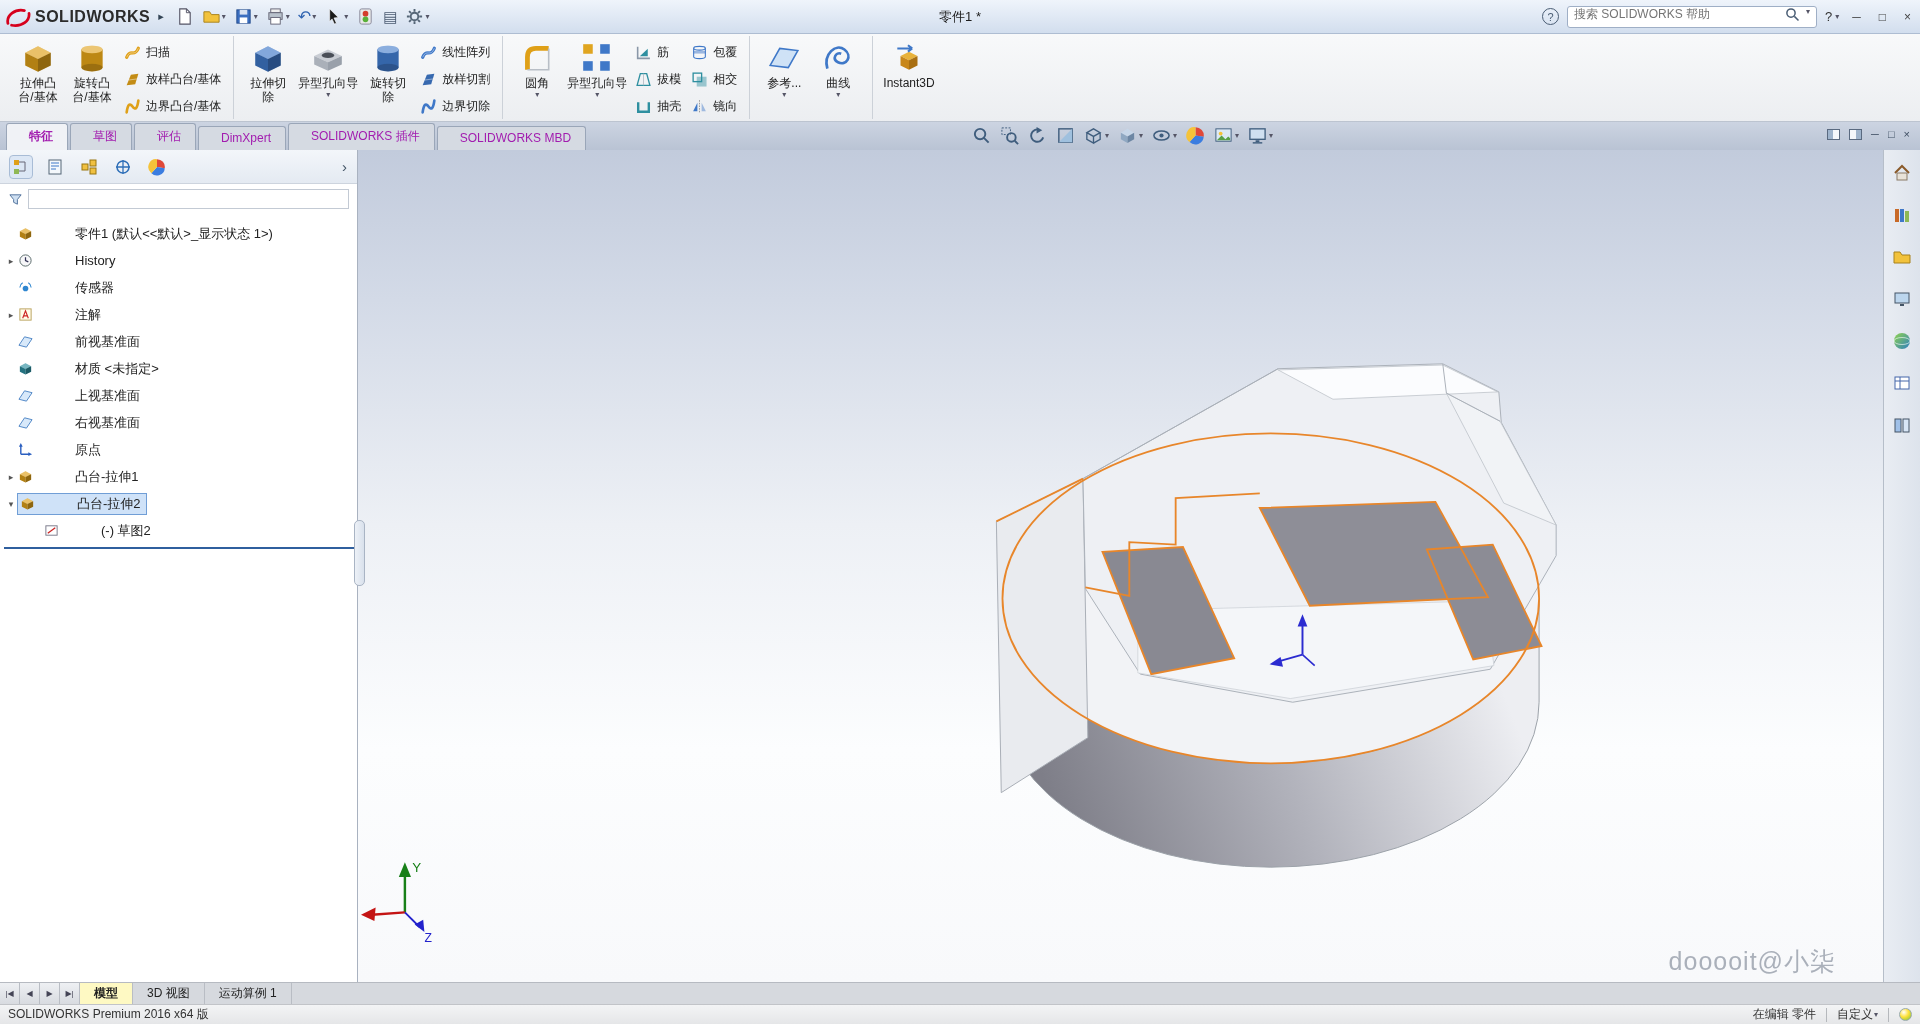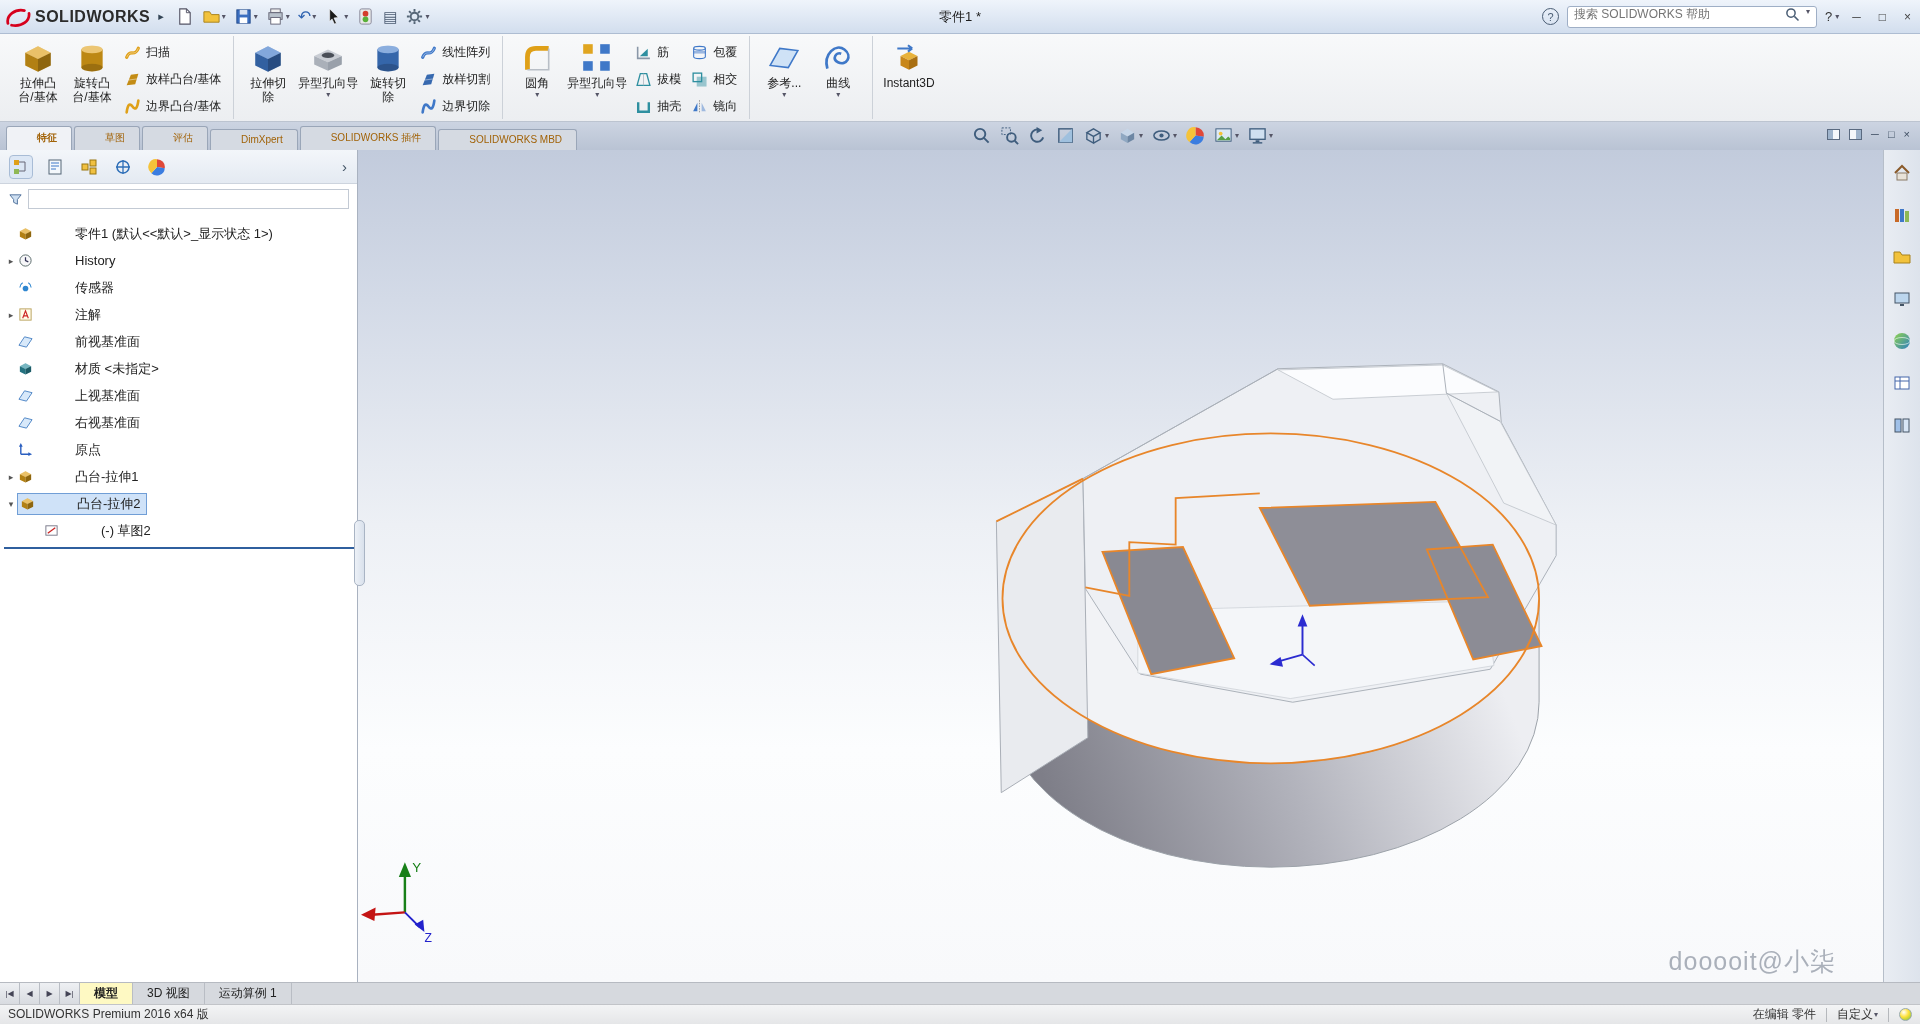--- a/index.html
+++ b/index.html
@@ -37,21 +37,21 @@
     padding:3px 3px 0 3px; border-radius:3px; }
   .bl { font-size:12px; line-height:14px; white-space:nowrap; }
   .rcaret { font-size:8px; color:#556; line-height:9px; }
   .smallcol { display:flex; flex-direction:column; justify-content:flex-start; padding:2px 0; }
   .smallbtn { display:flex; align-items:center; gap:5px; font-size:12px; height:27px; padding:0 5px; border-radius:3px; white-space:nowrap; }
   .ricon { height:36px; display:flex; align-items:center; }
 
   
   #cmdtabs { position:absolute; top:122px; left:0; right:0; height:28px;
     background:linear-gradient(#ccd4e2,#b9c3d4); display:flex; align-items:flex-end; padding:0 6px; gap:2px; }
-  .ctab { padding:4px 14px 5px 30px; font-size:10px; background:#d5dae2; color:#a16207;
+  .ctab { padding:4px 14px 5px 22px; font-size:12px; background:#d5dae2; color:#a21caf;
     border:1px solid #9aa6b8; border-bottom:none; border-radius:3px 3px 0 0; }
   .ctab.active { background:#f0f2f6; font-weight:bold; }
   #hud { position:absolute; left:972px; top:4px; display:flex; align-items:center; gap:9px; }
   .hudbtn { display:flex; align-items:center; gap:1px; }
   #docctrl { position:absolute; right:10px; top:6px; display:flex; align-items:center; gap:9px; }
   .paneico { width:13px; height:11px; border:1px solid #5a6a80; background:linear-gradient(90deg,#9fb4cc 50%,#f4f7fb 50%); }
   .paneico.alt { background:linear-gradient(90deg,#f4f7fb 50%,#9fb4cc 50%); }
   .docglyph { font-size:11px; color:#3c4c60; }
 
   

